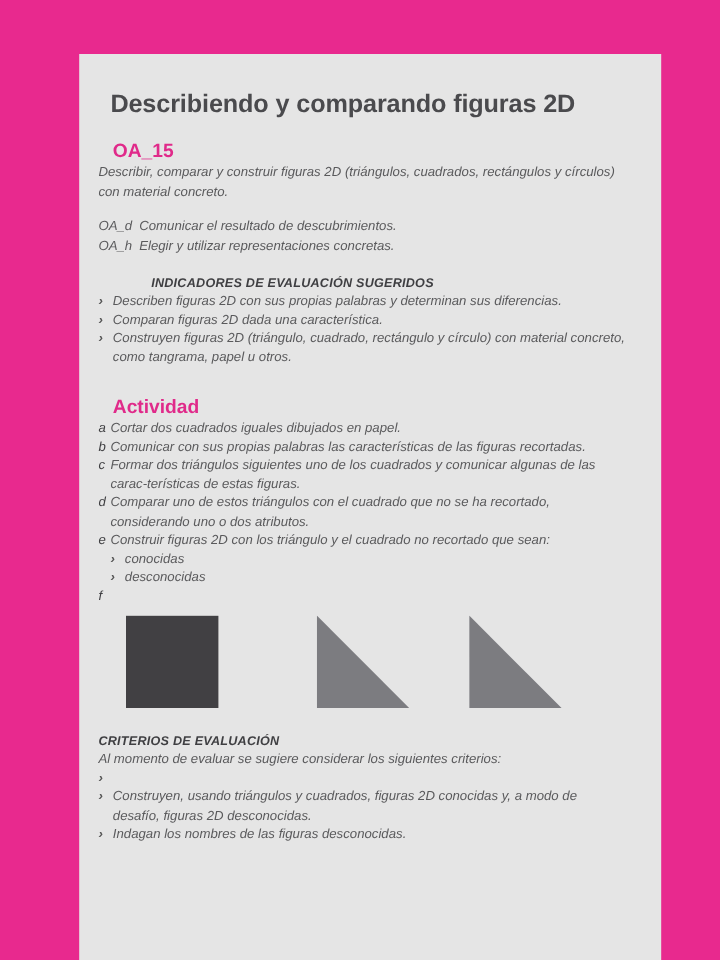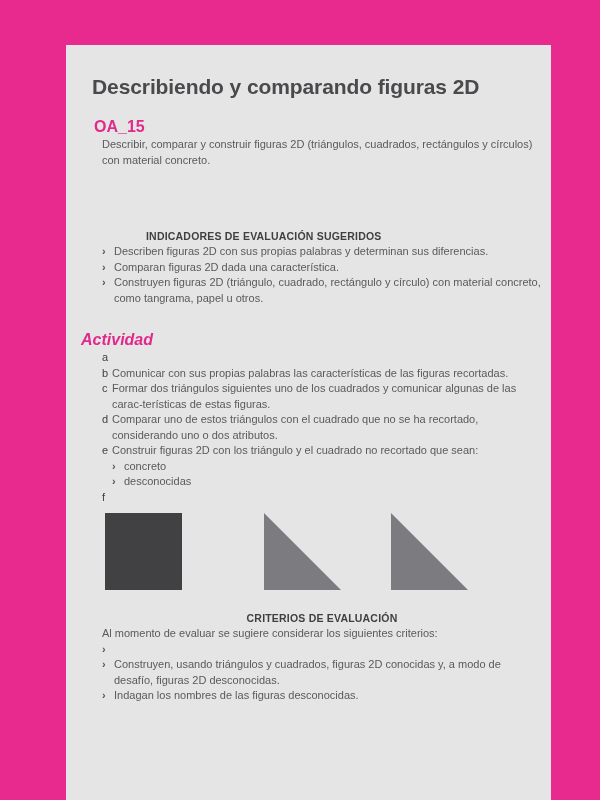--- a/index.html
+++ b/index.html
@@ -15,55 +15,65 @@
   }
   .title {
     position: absolute; left: 26px; top: 30px;
     font-size: 21px; font-weight: bold; color: #4a4a4d;
     letter-spacing: -0.1px; white-space: nowrap;
   }
   .oa-code {
     position: absolute; left: 28px; top: 73px;
     font-size: 16px; font-weight: bold; color: #e02a8a; text-align: right;
   }
-  .abs { position: absolute; left: 36px; width: 440px; color: #5a5a5c; font-size: 11px; line-height: 15.5px; }
+  .abs { position: absolute; left: 16px; width: 440px; color: #5a5a5c; font-size: 11px; line-height: 15.5px; font-style: italic; }
   .oa-desc { top: 92px; }
   .skills { top: 137px; }
   .skill-row { display: flex; }
   .skill-code { width: 34px; flex: none; }
   .heading-caps {
     font-weight: bold; color: #3f3f42; font-size: 10.5px; letter-spacing: 0.2px;
   }
   .ind-head { top: 184px; padding-left: 44px; }
   .ind-list { top: 199px; }
   .bullet { display: flex; }
   .bullet .mark { width: 12px; flex: none; font-weight: bold; color: #555; }
   .act-title {
-    position: absolute; left: 15px; top: 286px;
-    font-size: 16px; font-weight: bold; color: #e02a8a; font-style: italic;
+    position: absolute; left: 28px; top: 286px;
+    font-size: 16px; font-weight: bold; color: #e02a8a;
   }
   .act-list { top: 305px; }
   .act-item { display: flex; }
   .act-item .letter { width: 10px; flex: none; color: #3f3f42; }
   .sub-bullet { display: flex; padding-left: 10px; }
   .sub-bullet .mark { width: 12px; flex: none; font-weight: bold; color: #555; }
   .shape { position: absolute; }
-  .crit-head { top: 566px; text-align: center; }
+  .crit-head { top: 566px; }
   .crit-body { top: 581px; }
 </style>
 </head>
 <body>
 
 <div class="card">
 
   <div class="title">Describiendo y comparando figuras 2D</div>
 
   <div class="oa-code">OA_15</div>
   <div class="abs oa-desc">Describir, comparar y construir figuras 2D (triángulos, cuadrados, rectángulos y círculos) con material concreto.</div>
 
+  <div class="abs skills">
+    <div class="skill-row">
+      <span class="skill-code">OA_d</span>
+      <span>Comunicar el resultado de descubrimientos.</span>
+    </div>
+    <div class="skill-row">
+      <span class="skill-code">OA_h</span>
+      <span>Elegir y utilizar representaciones concretas.</span>
+    </div>
+  </div>
 
   <div class="abs ind-head heading-caps">INDICADORES DE EVALUACIÓN SUGERIDOS</div>
   <div class="abs ind-list">
     <div class="bullet">
       <span class="mark">›</span>
       <span>Describen figuras 2D con sus propias palabras y determinan sus diferencias.</span>
     </div>
     <div class="bullet">
       <span class="mark">›</span>
       <span>Comparan figuras 2D dada una característica.</span>
@@ -71,40 +81,41 @@
     <div class="bullet">
       <span class="mark">›</span>
       <span>Construyen figuras 2D (triángulo, cuadrado, rectángulo y círculo) con material concreto, como tangrama, papel u otros.</span>
     </div>
   </div>
 
   <div class="act-title">Actividad</div>
   <div class="abs act-list">
     <div class="act-item">
       <span class="letter">a</span>
+      <span>Cortar dos cuadrados iguales dibujados en papel.</span>
     </div>
     <div class="act-item">
       <span class="letter">b</span>
       <span>Comunicar con sus propias palabras las características de las figuras recortadas.</span>
     </div>
     <div class="act-item">
       <span class="letter">c</span>
       <span>Formar dos triángulos siguientes uno de los cuadrados y comunicar algunas de las carac-terísticas de estas figuras.</span>
     </div>
     <div class="act-item">
       <span class="letter">d</span>
       <span>Comparar uno de estos triángulos con el cuadrado que no se ha recortado, considerando uno o dos atributos.</span>
     </div>
     <div class="act-item">
       <span class="letter">e</span>
       <span>Construir figuras 2D con los triángulo y el cuadrado no recortado que sean:</span>
     </div>
     <div class="sub-bullet">
       <span class="mark">›</span>
-      <span>concreto</span>
+      <span>conocidas</span>
     </div>
     <div class="sub-bullet">
       <span class="mark">›</span>
       <span>desconocidas</span>
     </div>
     <div class="act-item">
       <span class="letter">f</span>
     </div>
   </div>
 

